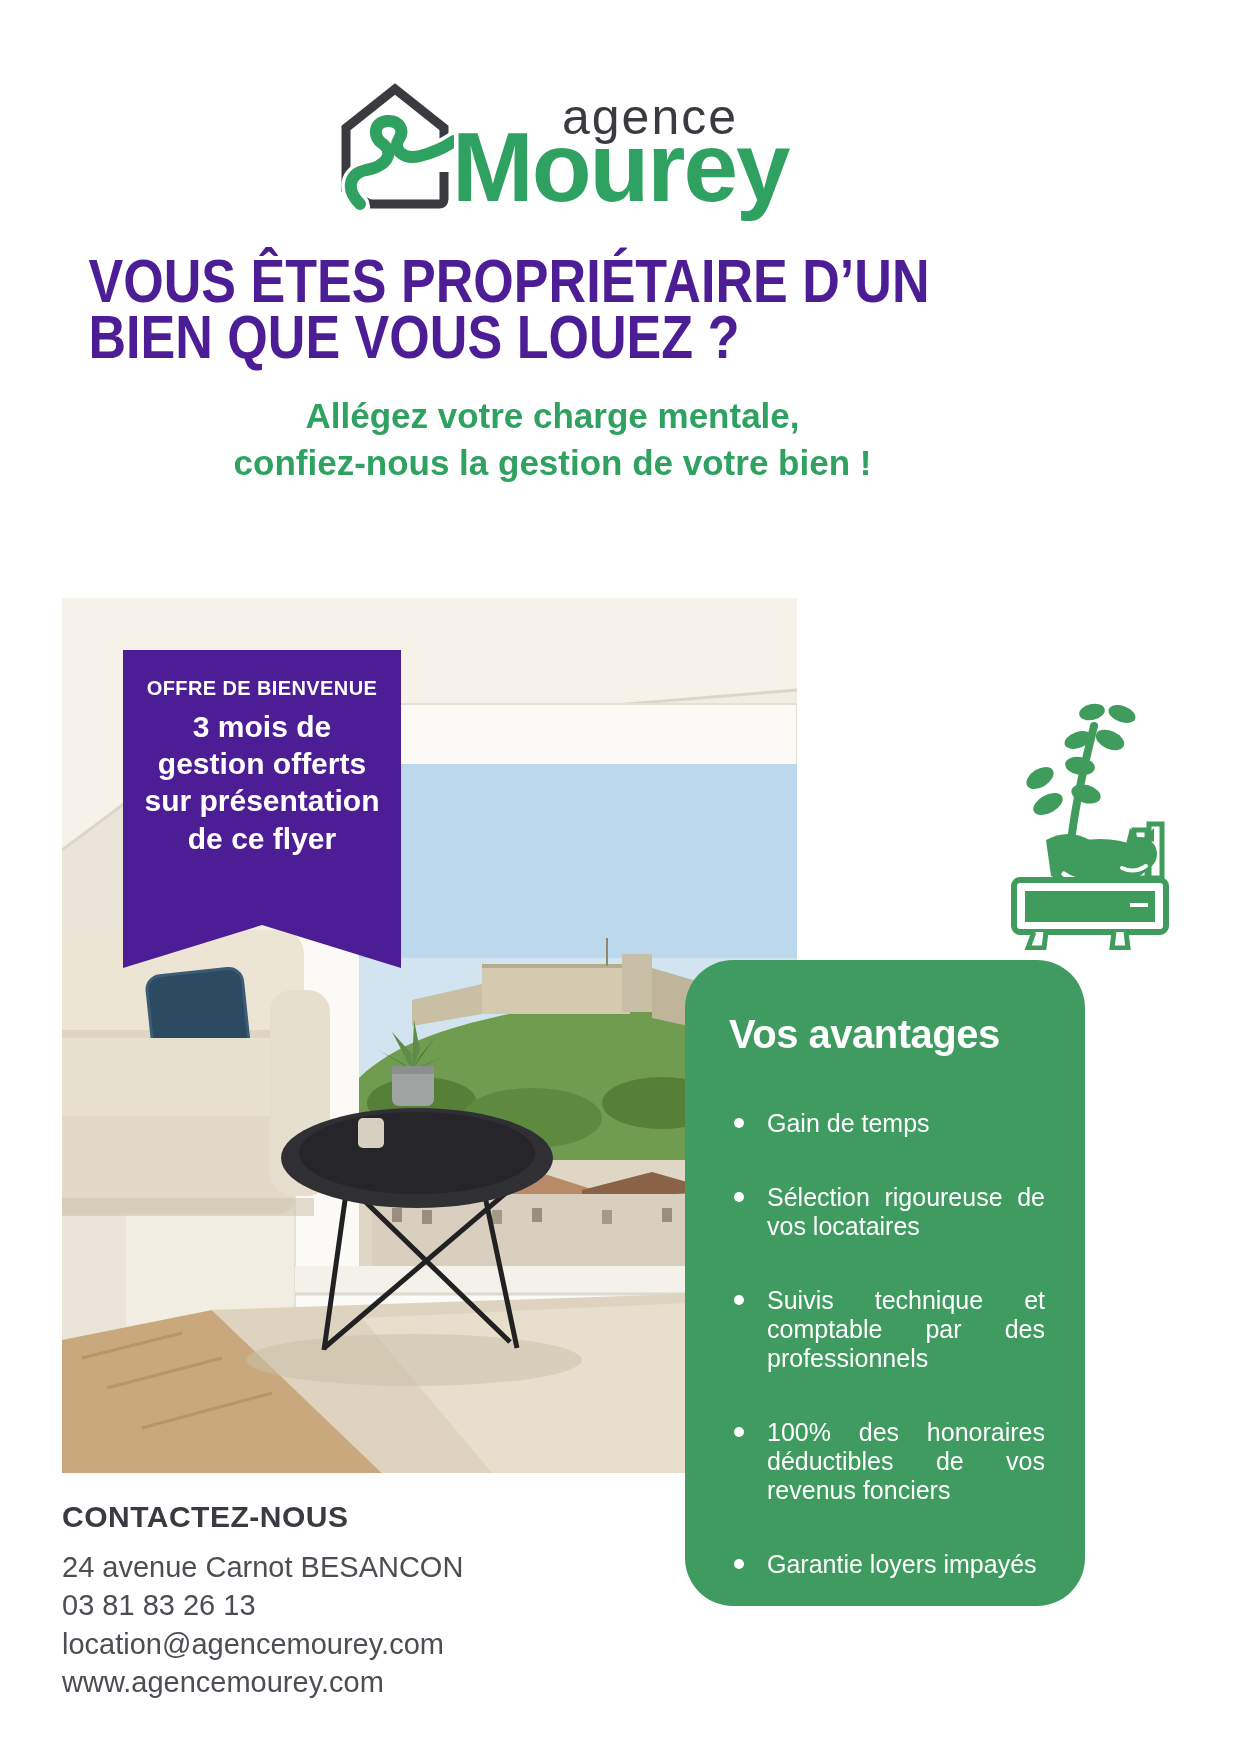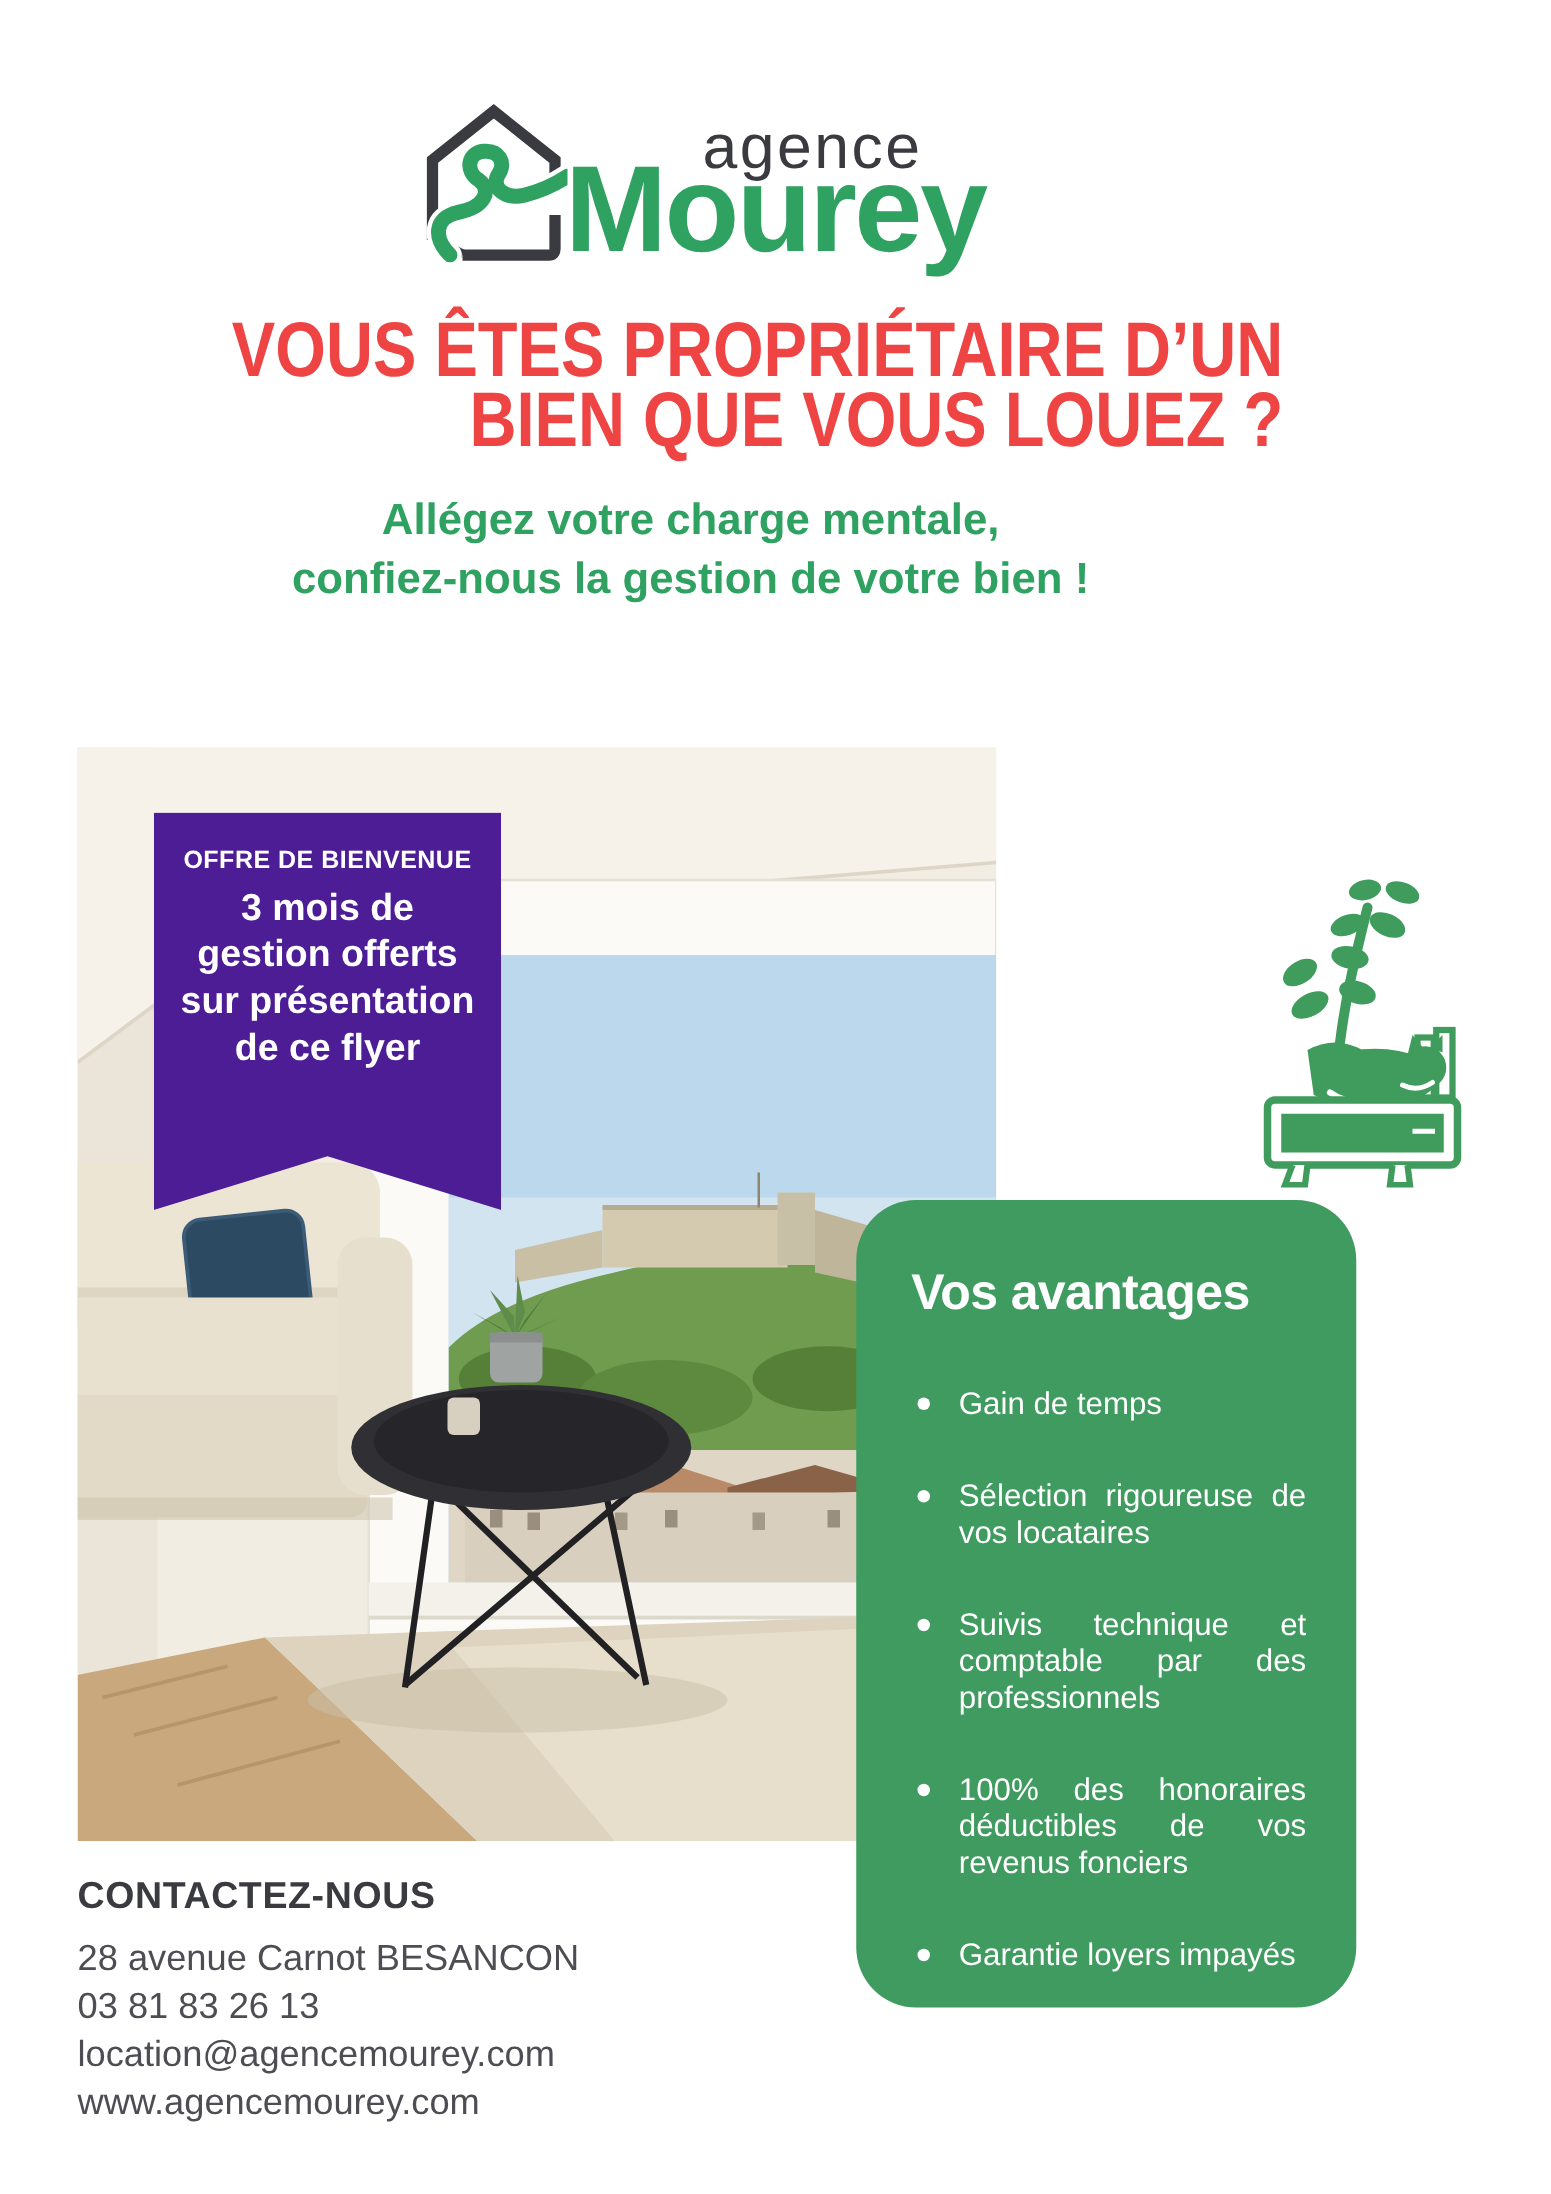--- a/index.html
+++ b/index.html
@@ -8,21 +8,21 @@
     font-family:"Liberation Sans",sans-serif;color:#3A3A41;
   }
   .abs{position:absolute;}
 
   
   #logo-house{left:336px;top:80px;width:118px;height:130px;}
   #logo-agence{left:562px;top:88px;font-size:50px;font-weight:400;letter-spacing:2px;color:#3A3A41;}
   #logo-mourey{left:452px;top:118px;font-size:98px;font-weight:700;letter-spacing:-2px;color:#2FA262;line-height:1;}
 
   
-  #headline{left:10px;top:253px;width:1105px;text-align:right;font-weight:700;color:#ef4444;font-size:62px;line-height:0.9;}
+  #headline{left:0;top:253px;width:1105px;text-align:left;font-weight:700;color:#4c1d95;font-size:62px;line-height:0.9;}
   #headline .hl{display:block;transform:scaleX(0.84);}
   #subheadline{left:0;top:392px;width:1105px;text-align:center;font-weight:700;color:#2FA262;font-size:35px;line-height:1.35;}
 
   
   #photo{left:62px;top:598px;width:735px;height:875px;overflow:hidden;background:#f2ede3;}
   #photo svg{display:block;}
 
   
   #ribbon{
     left:123px;top:650px;width:278px;height:318px;background:#4c1d95;color:#ffffff;text-align:center;
@@ -236,20 +236,20 @@
       <span>100% des honoraires déductibles de vos revenus fonciers</span>
     </div>
     <div class="adv-item">
       <span class="dot"></span>
       <span>Garantie loyers impayés</span>
     </div>
   </div>
 
   <div class="abs" id="contact">
     <div class="c-title">CONTACTEZ-NOUS</div>
-    <div class="c-line">28 avenue Carnot BESANCON</div>
+    <div class="c-line">24 avenue Carnot BESANCON</div>
     <div class="c-line">03 81 83 26 13</div>
     <div class="c-line">location@agencemourey.com</div>
     <div class="c-line">www.agencemourey.com</div>
   </div>
 
 
 </div>
 
 </body></html>

